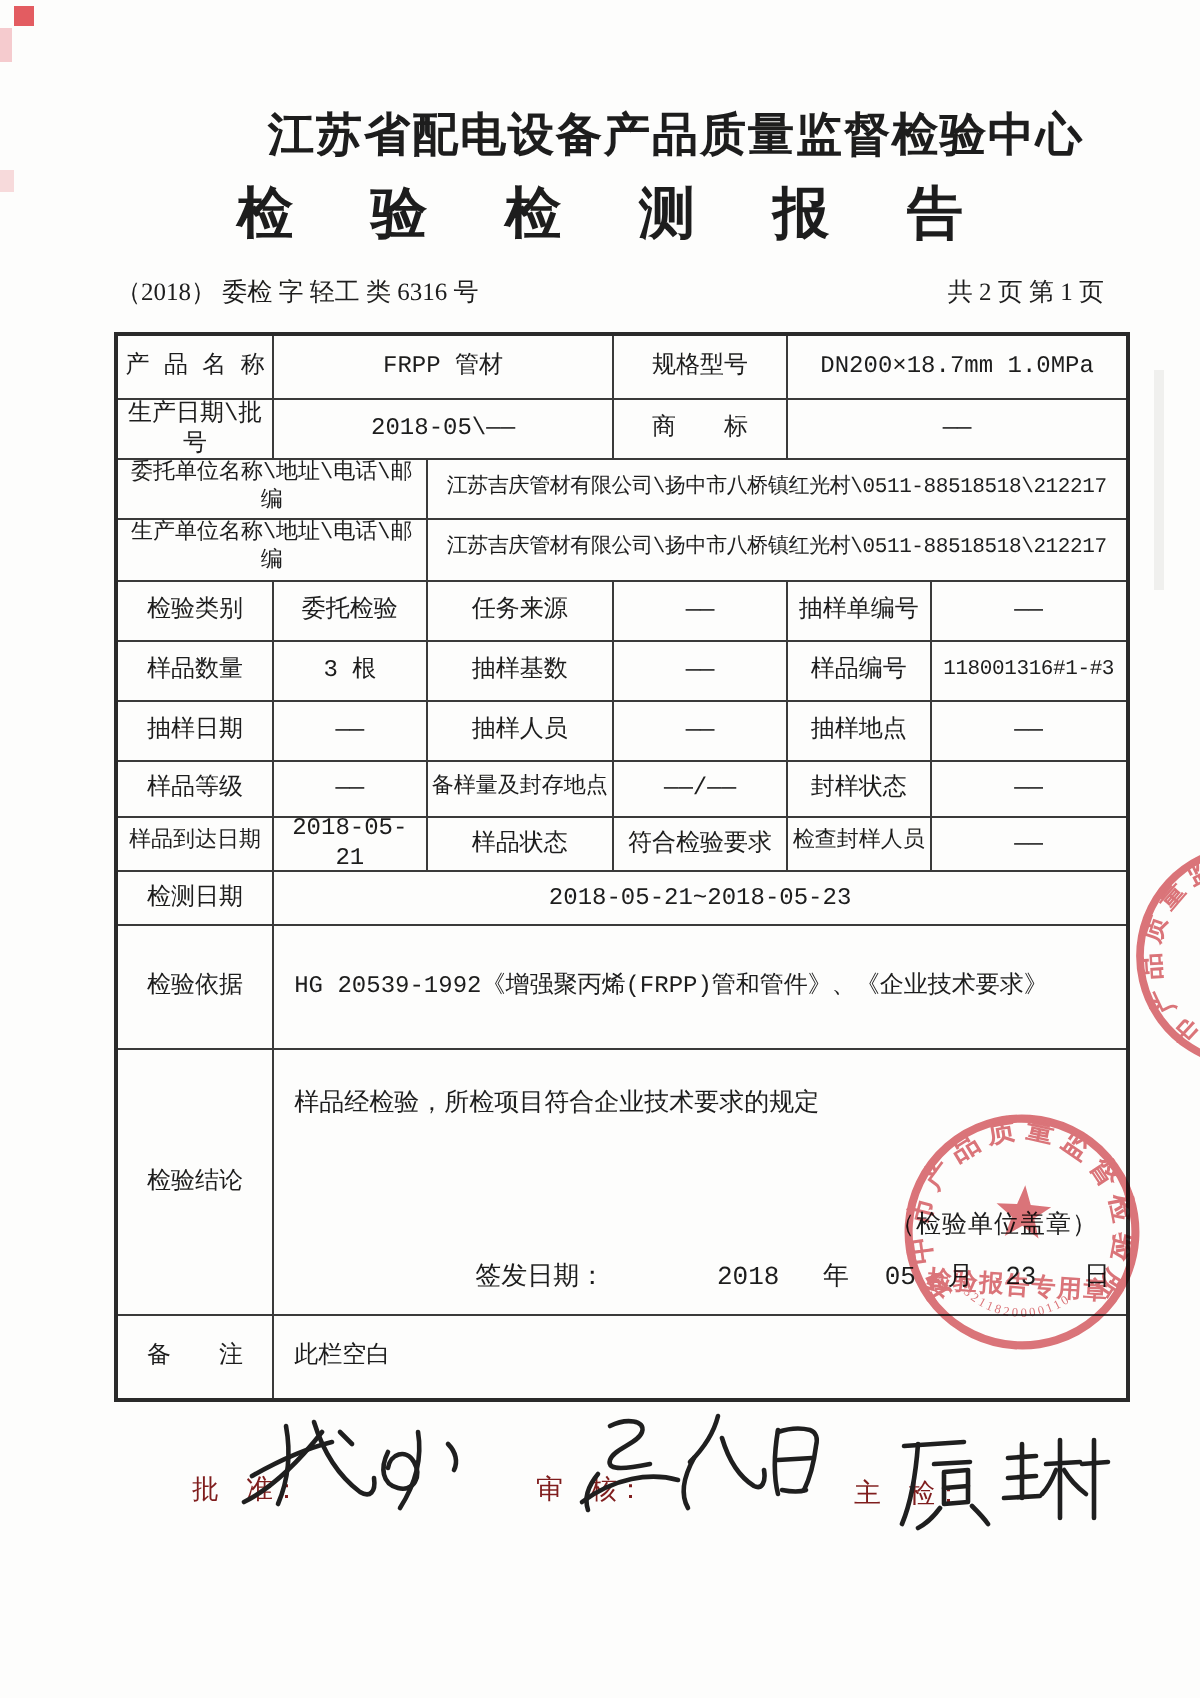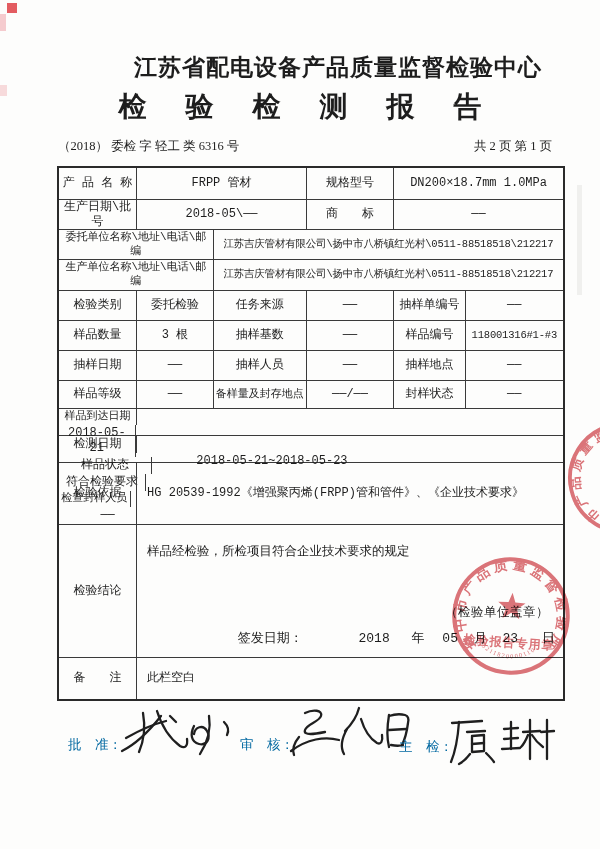--- a/index.html
+++ b/index.html
@@ -36,21 +36,21 @@
   .tc.left{justify-content:flex-start;text-align:left;padding-left:10px;}
   .sm{font-size:11px;}
   .xs{font-size:10.5px;letter-spacing:-.2px;}
   
   .cA{width:15.5%;} .cB{width:15.2%;} .cC{width:18.5%;}
   .cD{width:17.3%;} .cE{width:14.2%;} .cF{width:19.3%;}
   .cBC{width:33.7%;} .cEF{width:33.5%;}
   .cAB{width:30.7%;} .cRest{width:84.5%;} .cCDEF{width:69.3%;}
 
   .h32{height:32px;} .h30{height:30px;} .h31{height:31px;} .h28{height:28px;}
-  .h27{height:27px;flex-direction:column;} .h62{height:62px;} .h133{height:133px;} .h41{height:41px;}
+  .h27{height:27px;} .h62{height:62px;} .h133{height:133px;} .h41{height:41px;}
 
   
   .concl{position:relative;}
   .concl-text{position:absolute;left:10px;top:20px;font-size:12.5px;}
   .seal-note{position:absolute;right:14px;top:81px;font-size:12.5px;letter-spacing:.5px;}
   .issue-line{position:absolute;right:8px;top:106px;font-size:13px;white-space:nowrap;}
   .issue-line span{display:inline-block;}
   .gap48{margin-left:48px;} .gap14{margin-left:14px;} .gap10{margin-left:10px;}
   .gap8{margin-left:8px;} .gap16{margin-left:16px;}
 
@@ -59,21 +59,21 @@
   .stamp-main{left:448px;top:553px;width:126px;height:126px;transform:rotate(4deg);}
   .stamp-edge{left:564px;top:418px;width:120px;height:120px;transform:rotate(-58deg);}
   .stamp-ring{fill:none;stroke:#d5565c;stroke-width:4.5px;}
   .stamp-star{fill:#d5565c;}
   .ring-text{fill:#d5565c;font-size:15.5px;font-weight:bold;letter-spacing:4.5px;}
   .banner-text{fill:#d5565c;font-size:13.5px;font-weight:bold;text-anchor:middle;letter-spacing:1px;}
   .serial-text{fill:#d5565c;font-size:7px;letter-spacing:1.6px;text-anchor:middle;}
 
   
   .sig-area{position:absolute;left:0;top:0;width:600px;height:849px;pointer-events:none;}
-  .sig-label{position:absolute;font-size:13.5px;color:#0369a1;}
+  .sig-label{position:absolute;font-size:13.5px;color:#7f1d1d;margin-left:28px;}
   .lab-approve{left:68px;top:736px;}
   .lab-review{left:240px;top:736px;}
   .lab-chief{left:399px;top:738px;}
   .sig-svg{position:absolute;}
   .sig1{left:112px;top:704px;width:125px;height:62px;}
   .sig2{left:281px;top:699px;width:136px;height:68px;}
   .sig3{left:444px;top:707px;width:112px;height:64px;}
   .sig-svg path{stroke:#1f1f1f;stroke-width:2.3;fill:none;stroke-linecap:round;stroke-linejoin:round;}
 </style>
 </head>

